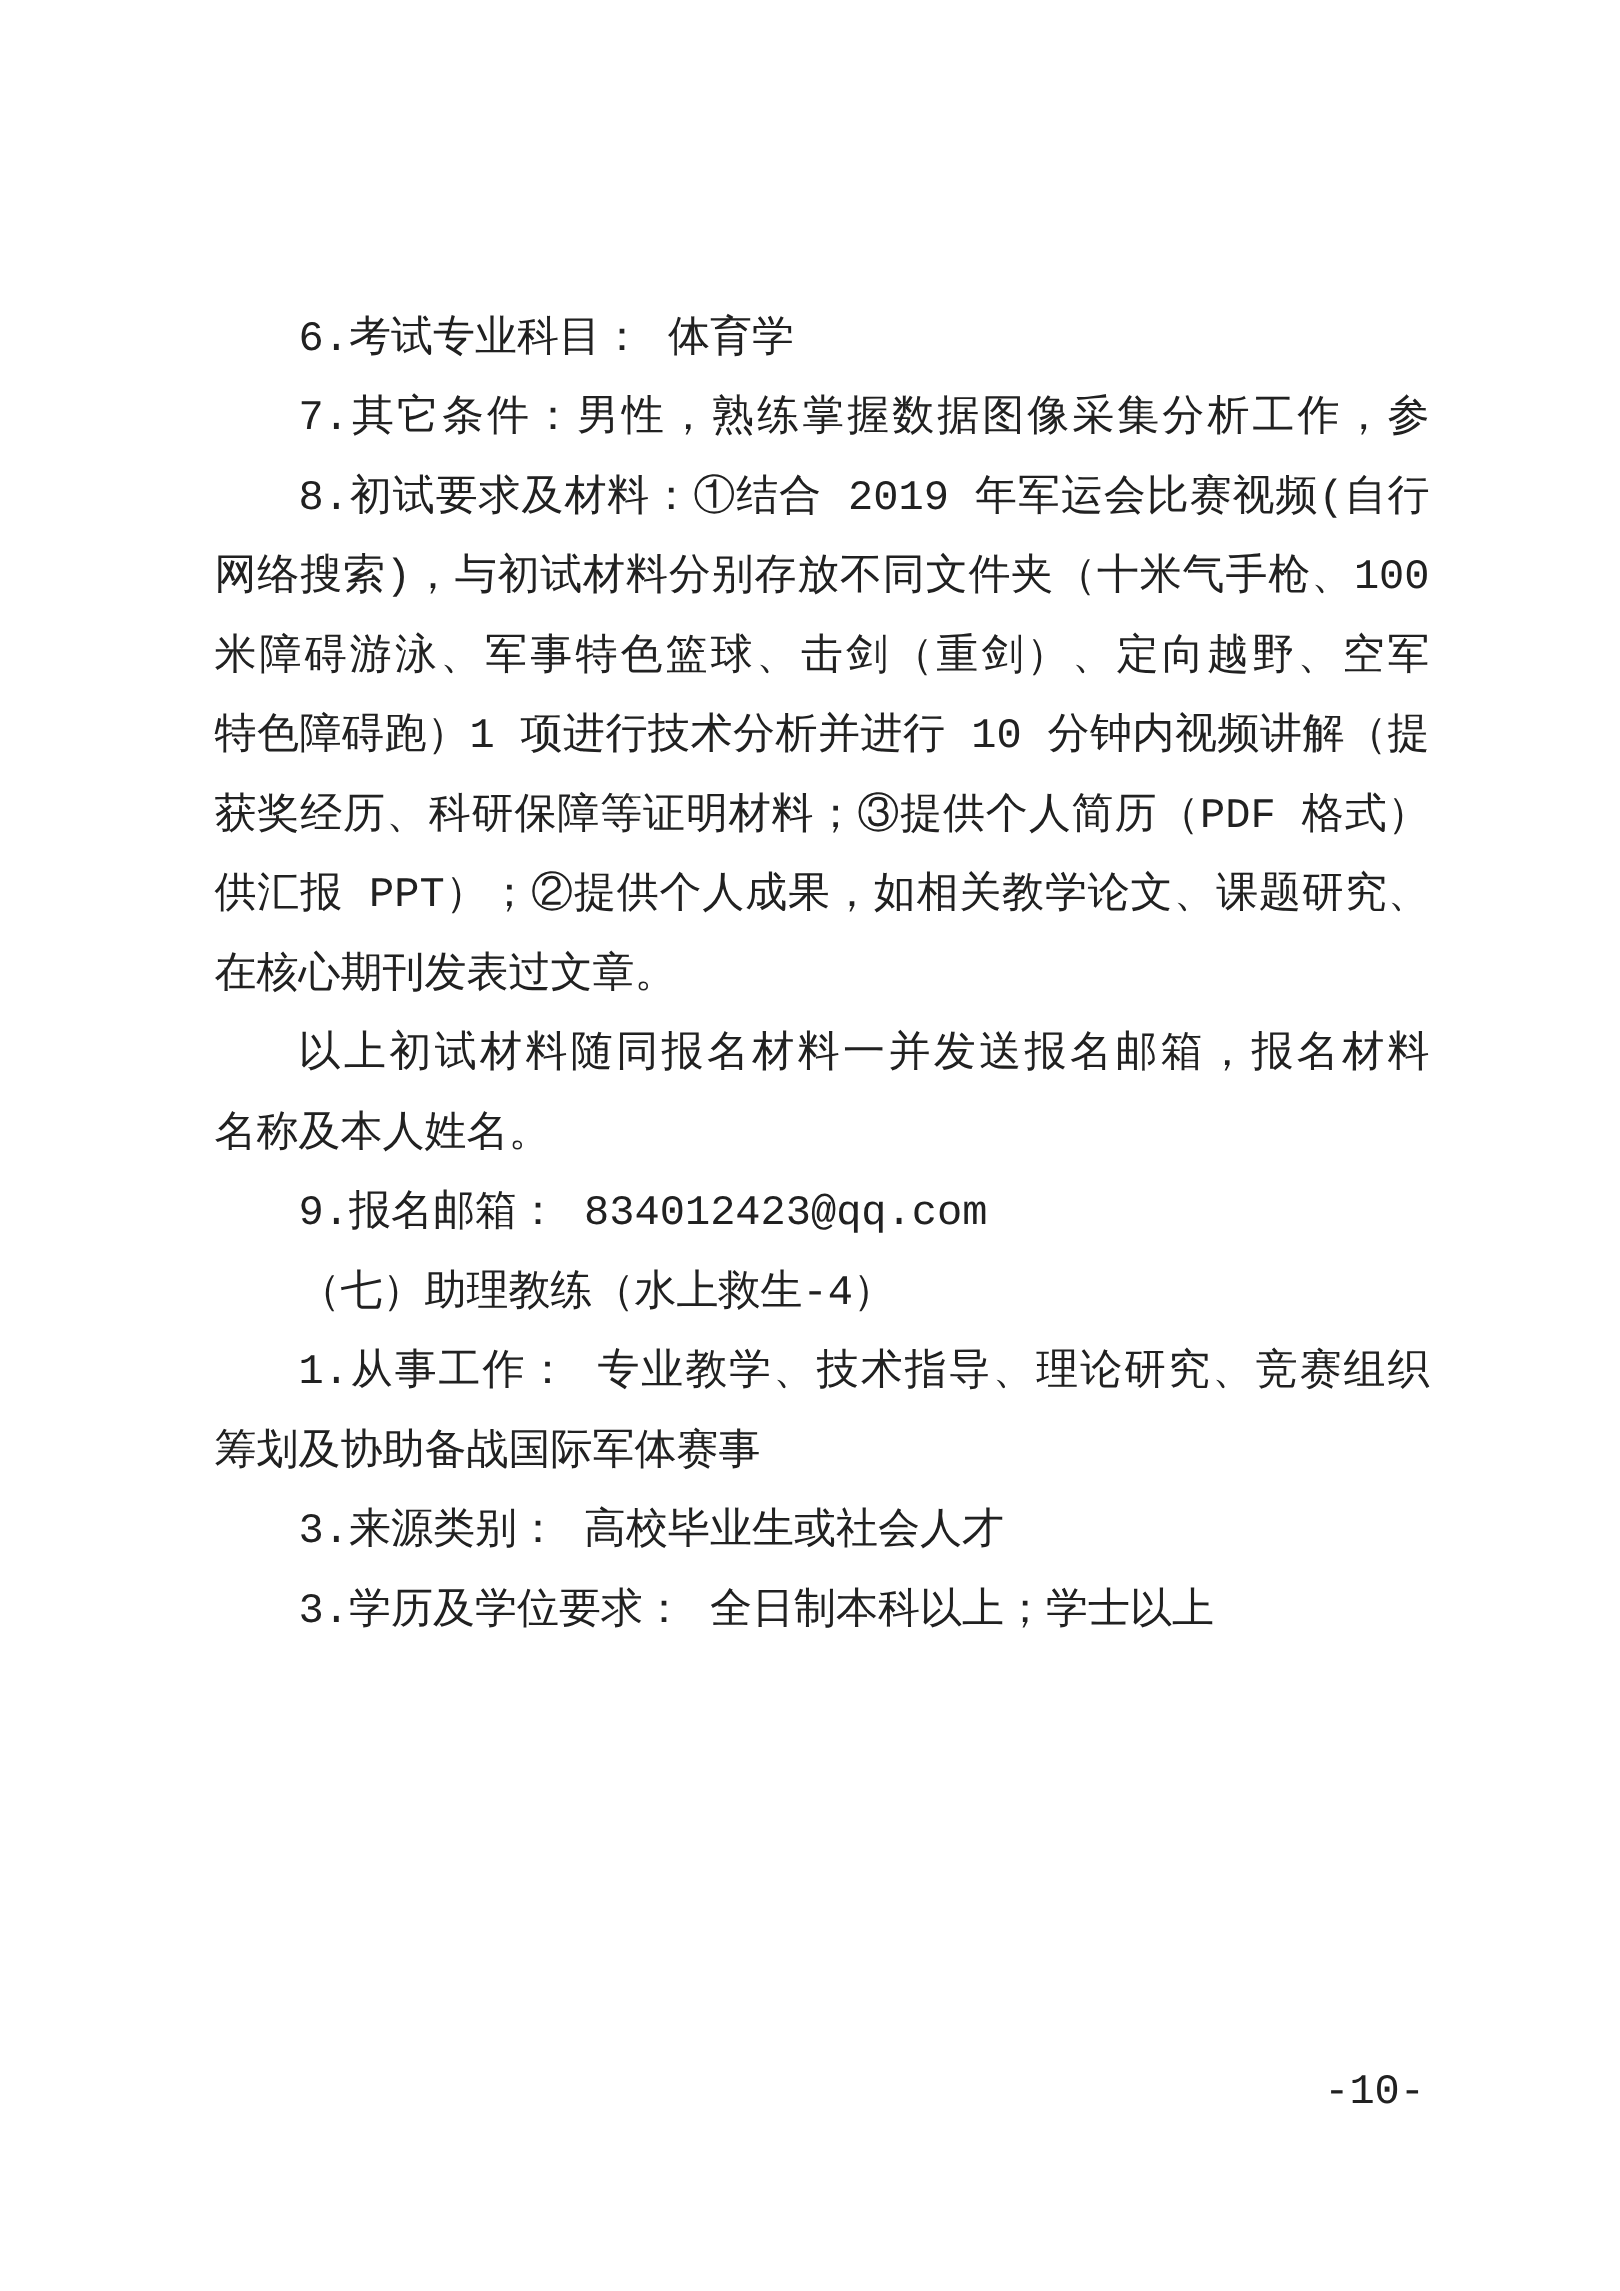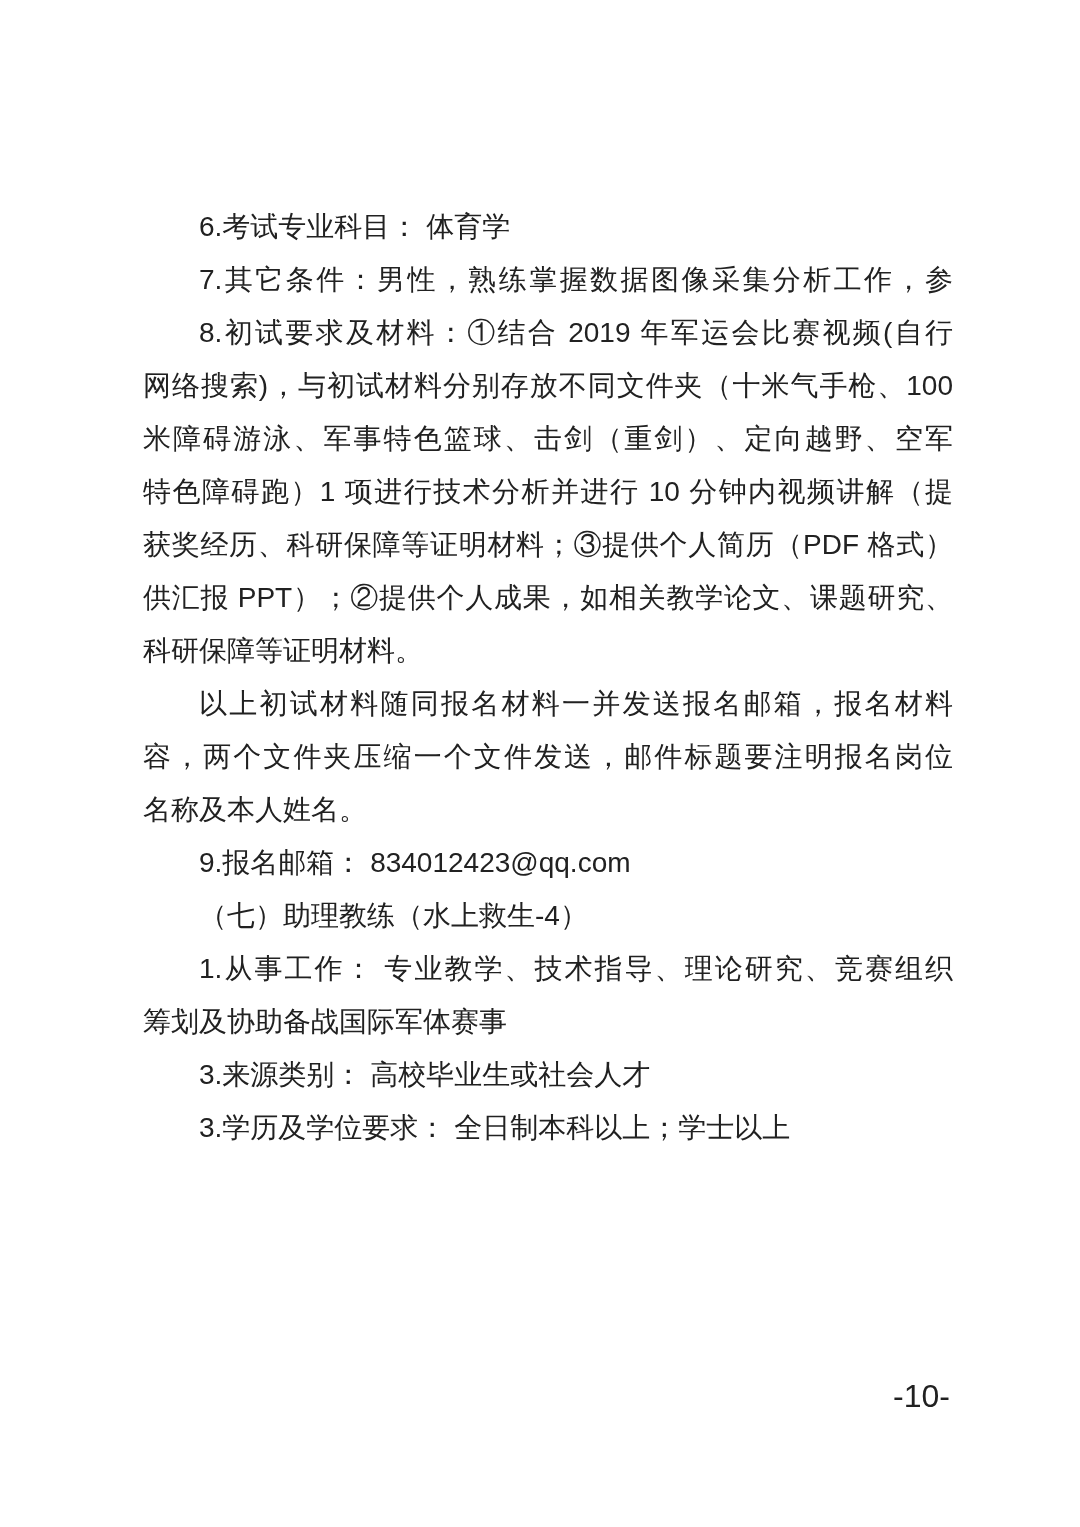--- a/index.html
+++ b/index.html
@@ -6,21 +6,21 @@
     margin: 0;
     padding: 0;
     background: #ffffff;
   }
   .page {
     position: relative;
     width: 1080px;
     height: 1527px;
     background: #ffffff;
     overflow: hidden;
-    font-family: Liberation Sans, sans-serif;
+    font-family: Liberation Mono, monospace;
     color: #212121;
   }
   .content {
     position: absolute;
     left: 143px;
     top: 200px;
     width: 810px;
   }
   .line {
     font-size: 28px;
@@ -35,41 +35,40 @@
   }
   .line.fill {
     text-align: justify;
     text-align-last: justify;
     text-justify: inter-character;
   }
   .page-number {
     position: absolute;
     top: 1376px;
     right: 130px;
-    font-size: 32px;
+    font-size: 28px;
     line-height: 40px;
     color: #212121;
   }
 </style>
 </head>
 <body>
 
 <div class="page">
   <div class="content">
       <div class="line indent">6.考试专业科目： 体育学</div>
       <div class="line indent fill">7.其它条件：男性，熟练掌握数据图像采集分析工作，参</div>
       <div class="line indent fill">8.初试要求及材料：①结合 2019 年军运会比赛视频(自行</div>
       <div class="line fill">网络搜索)，与初试材料分别存放不同文件夹（十米气手枪、100</div>
       <div class="line fill">米障碍游泳、军事特色篮球、击剑（重剑）、定向越野、空军</div>
       <div class="line fill">特色障碍跑）1 项进行技术分析并进行 10 分钟内视频讲解（提</div>
       <div class="line fill">获奖经历、科研保障等证明材料；③提供个人简历（PDF 格式）</div>
       <div class="line fill">供汇报 PPT）；②提供个人成果，如相关教学论文、课题研究、</div>
-      <div class="line">科研保障等证明材料。</div>
+      <div class="line">在核心期刊发表过文章。</div>
       <div class="line indent fill">以上初试材料随同报名材料一并发送报名邮箱，报名材料</div>
-      <div class="line fill">容，两个文件夹压缩一个文件发送，邮件标题要注明报名岗位</div>
       <div class="line">名称及本人姓名。</div>
       <div class="line indent">9.报名邮箱： 834012423@qq.com</div>
       <div class="line indent">（七）助理教练（水上救生-4）</div>
       <div class="line indent fill">1.从事工作： 专业教学、技术指导、理论研究、竞赛组织</div>
       <div class="line">筹划及协助备战国际军体赛事</div>
       <div class="line indent">3.来源类别： 高校毕业生或社会人才</div>
       <div class="line indent">3.学历及学位要求： 全日制本科以上；学士以上</div>
     </div>
   <div class="page-number">-10-</div>
 </div>

